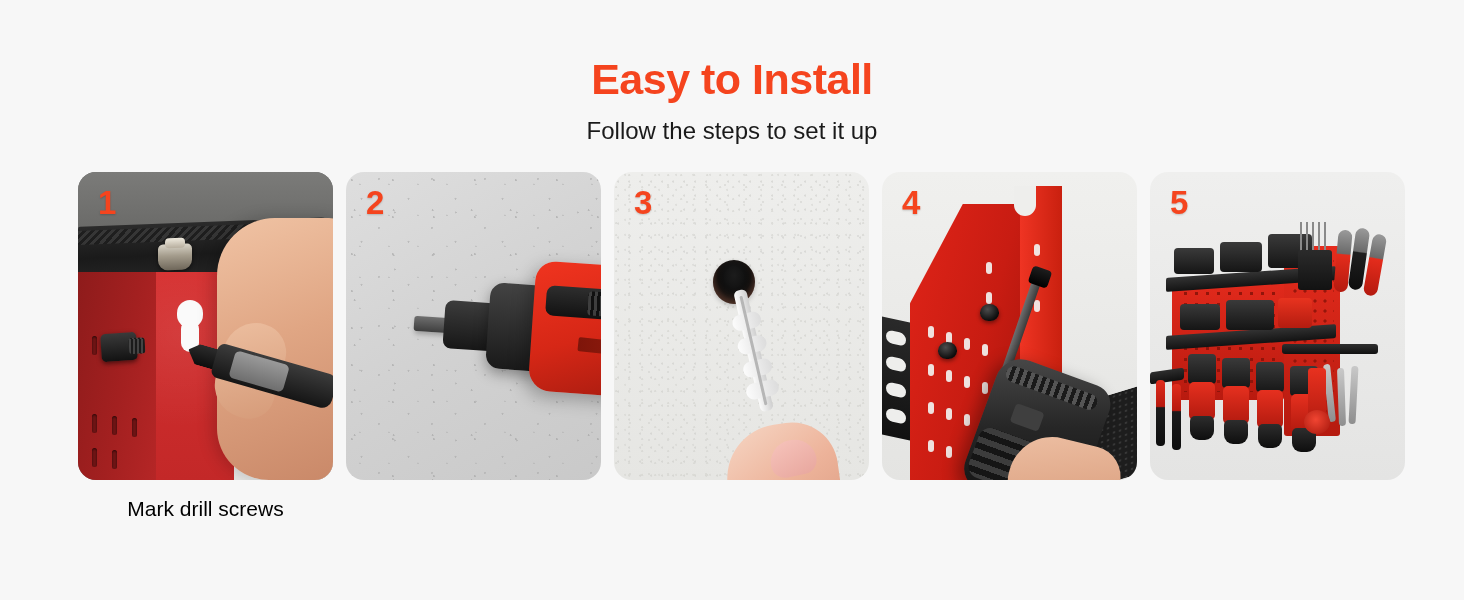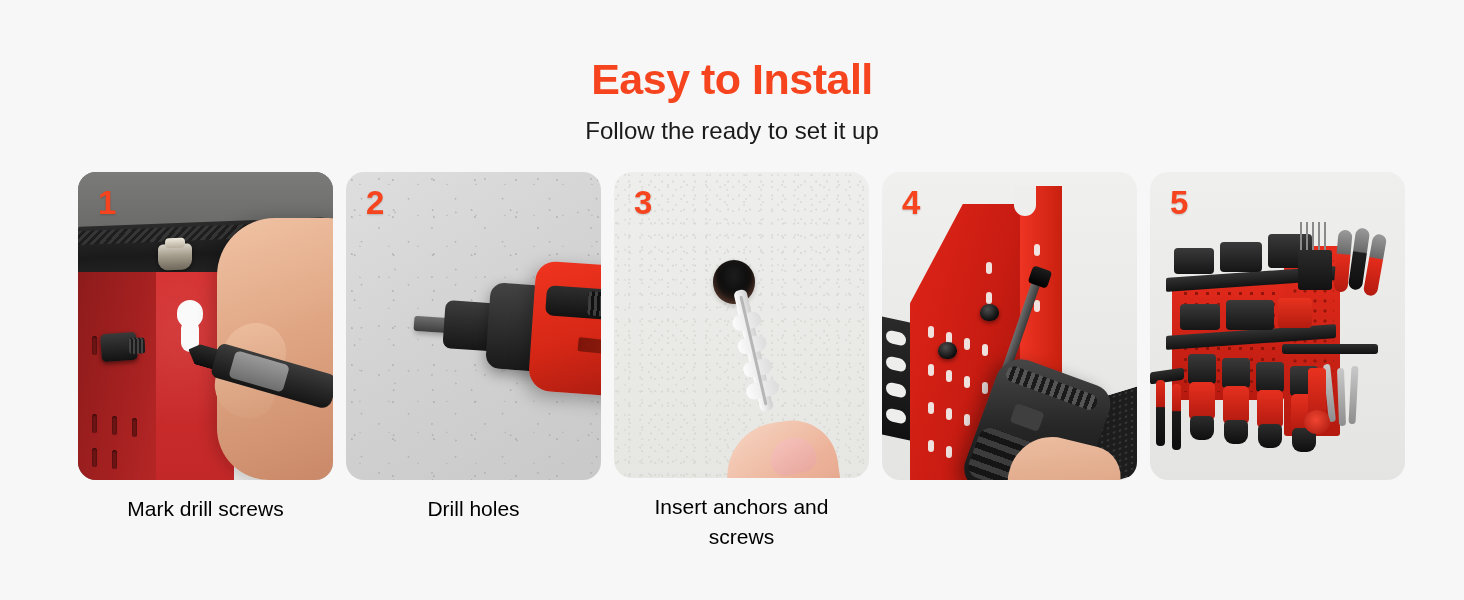--- a/index.html
+++ b/index.html
@@ -461,21 +461,21 @@
     background:linear-gradient(180deg,#2f2f2f,#111); border-radius:3px;
   }
 </style>
 </head>
 <body>
 
 <div class="page">
 
   <div class="header">
     <div class="title">Easy to Install</div>
-    <div class="subtitle">Follow the ready to set it up</div>
+    <div class="subtitle">Follow the steps to set it up</div>
   </div>
 
   <div class="steps">
 
     <div class="step">
       <div class="card p1">
         <div class="wall-top"></div>
         <div class="shelf"></div>
         <div class="bolt-top"></div>
         <div class="red-left">
@@ -511,41 +511,38 @@
       <div class="card p2">
         <div class="speckle"></div>
         <div class="bit"></div>
         <div class="chuck"></div>
         <div class="collar"></div>
         <div class="drill-body"></div>
         <div class="drill-grip"></div>
         <div class="brand"></div>
         <div class="step-num">2</div>
       </div>
-      <div class="caption">Drill holes</div>
     </div>
 
     <div class="step">
       <div class="card p3">
         <div class="stipple"></div>
         <div class="hole"></div>
         <div class="anchor">
           <div class="shank"></div>
           <div class="fin f1"></div>
             <div class="fin f2"></div>
           <div class="fin f3"></div>
             <div class="fin f4"></div>
           <div class="slot"></div>
         </div>
         <div class="finger"></div>
         <div class="nail"></div>
         <div class="step-num">3</div>
       </div>
-      <div class="caption">Insert anchors and
-screws</div>
     </div>
 
     <div class="step">
       <div class="card p4">
         <div class="rail">
           <div class="sl"></div>
             <div class="sl"></div>
             <div class="sl"></div>
             <div class="sl"></div>
         </div>

